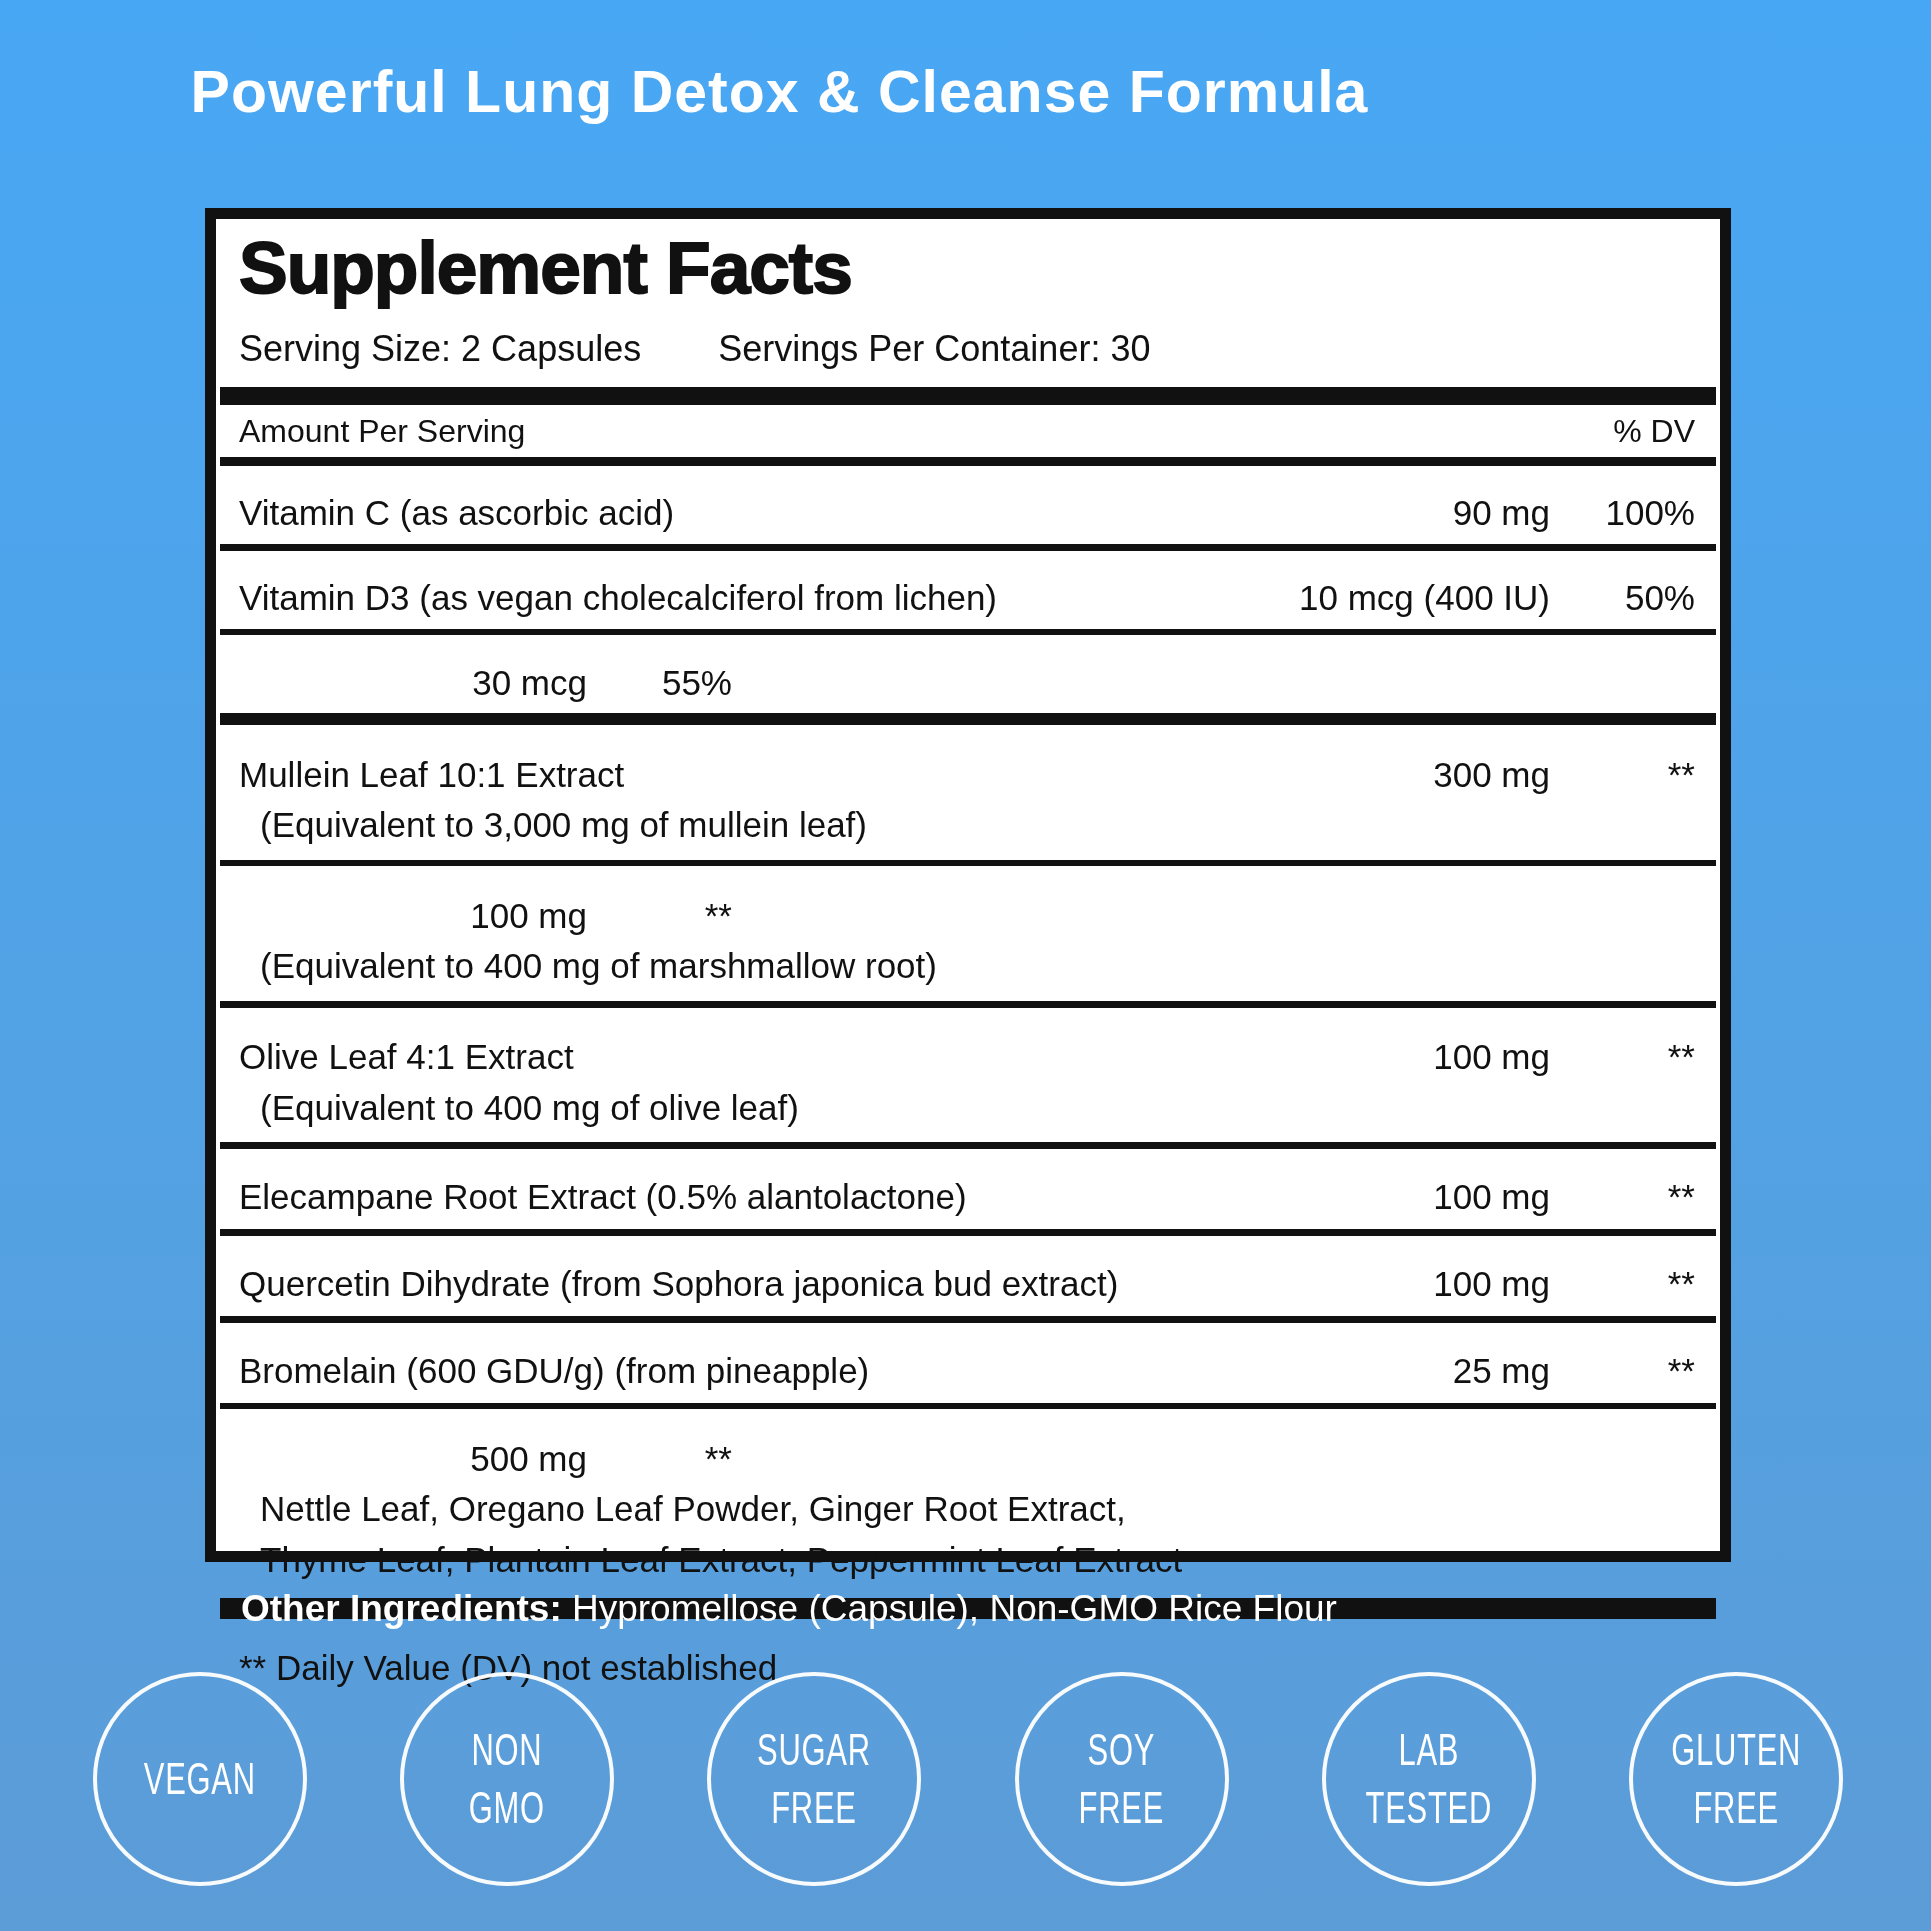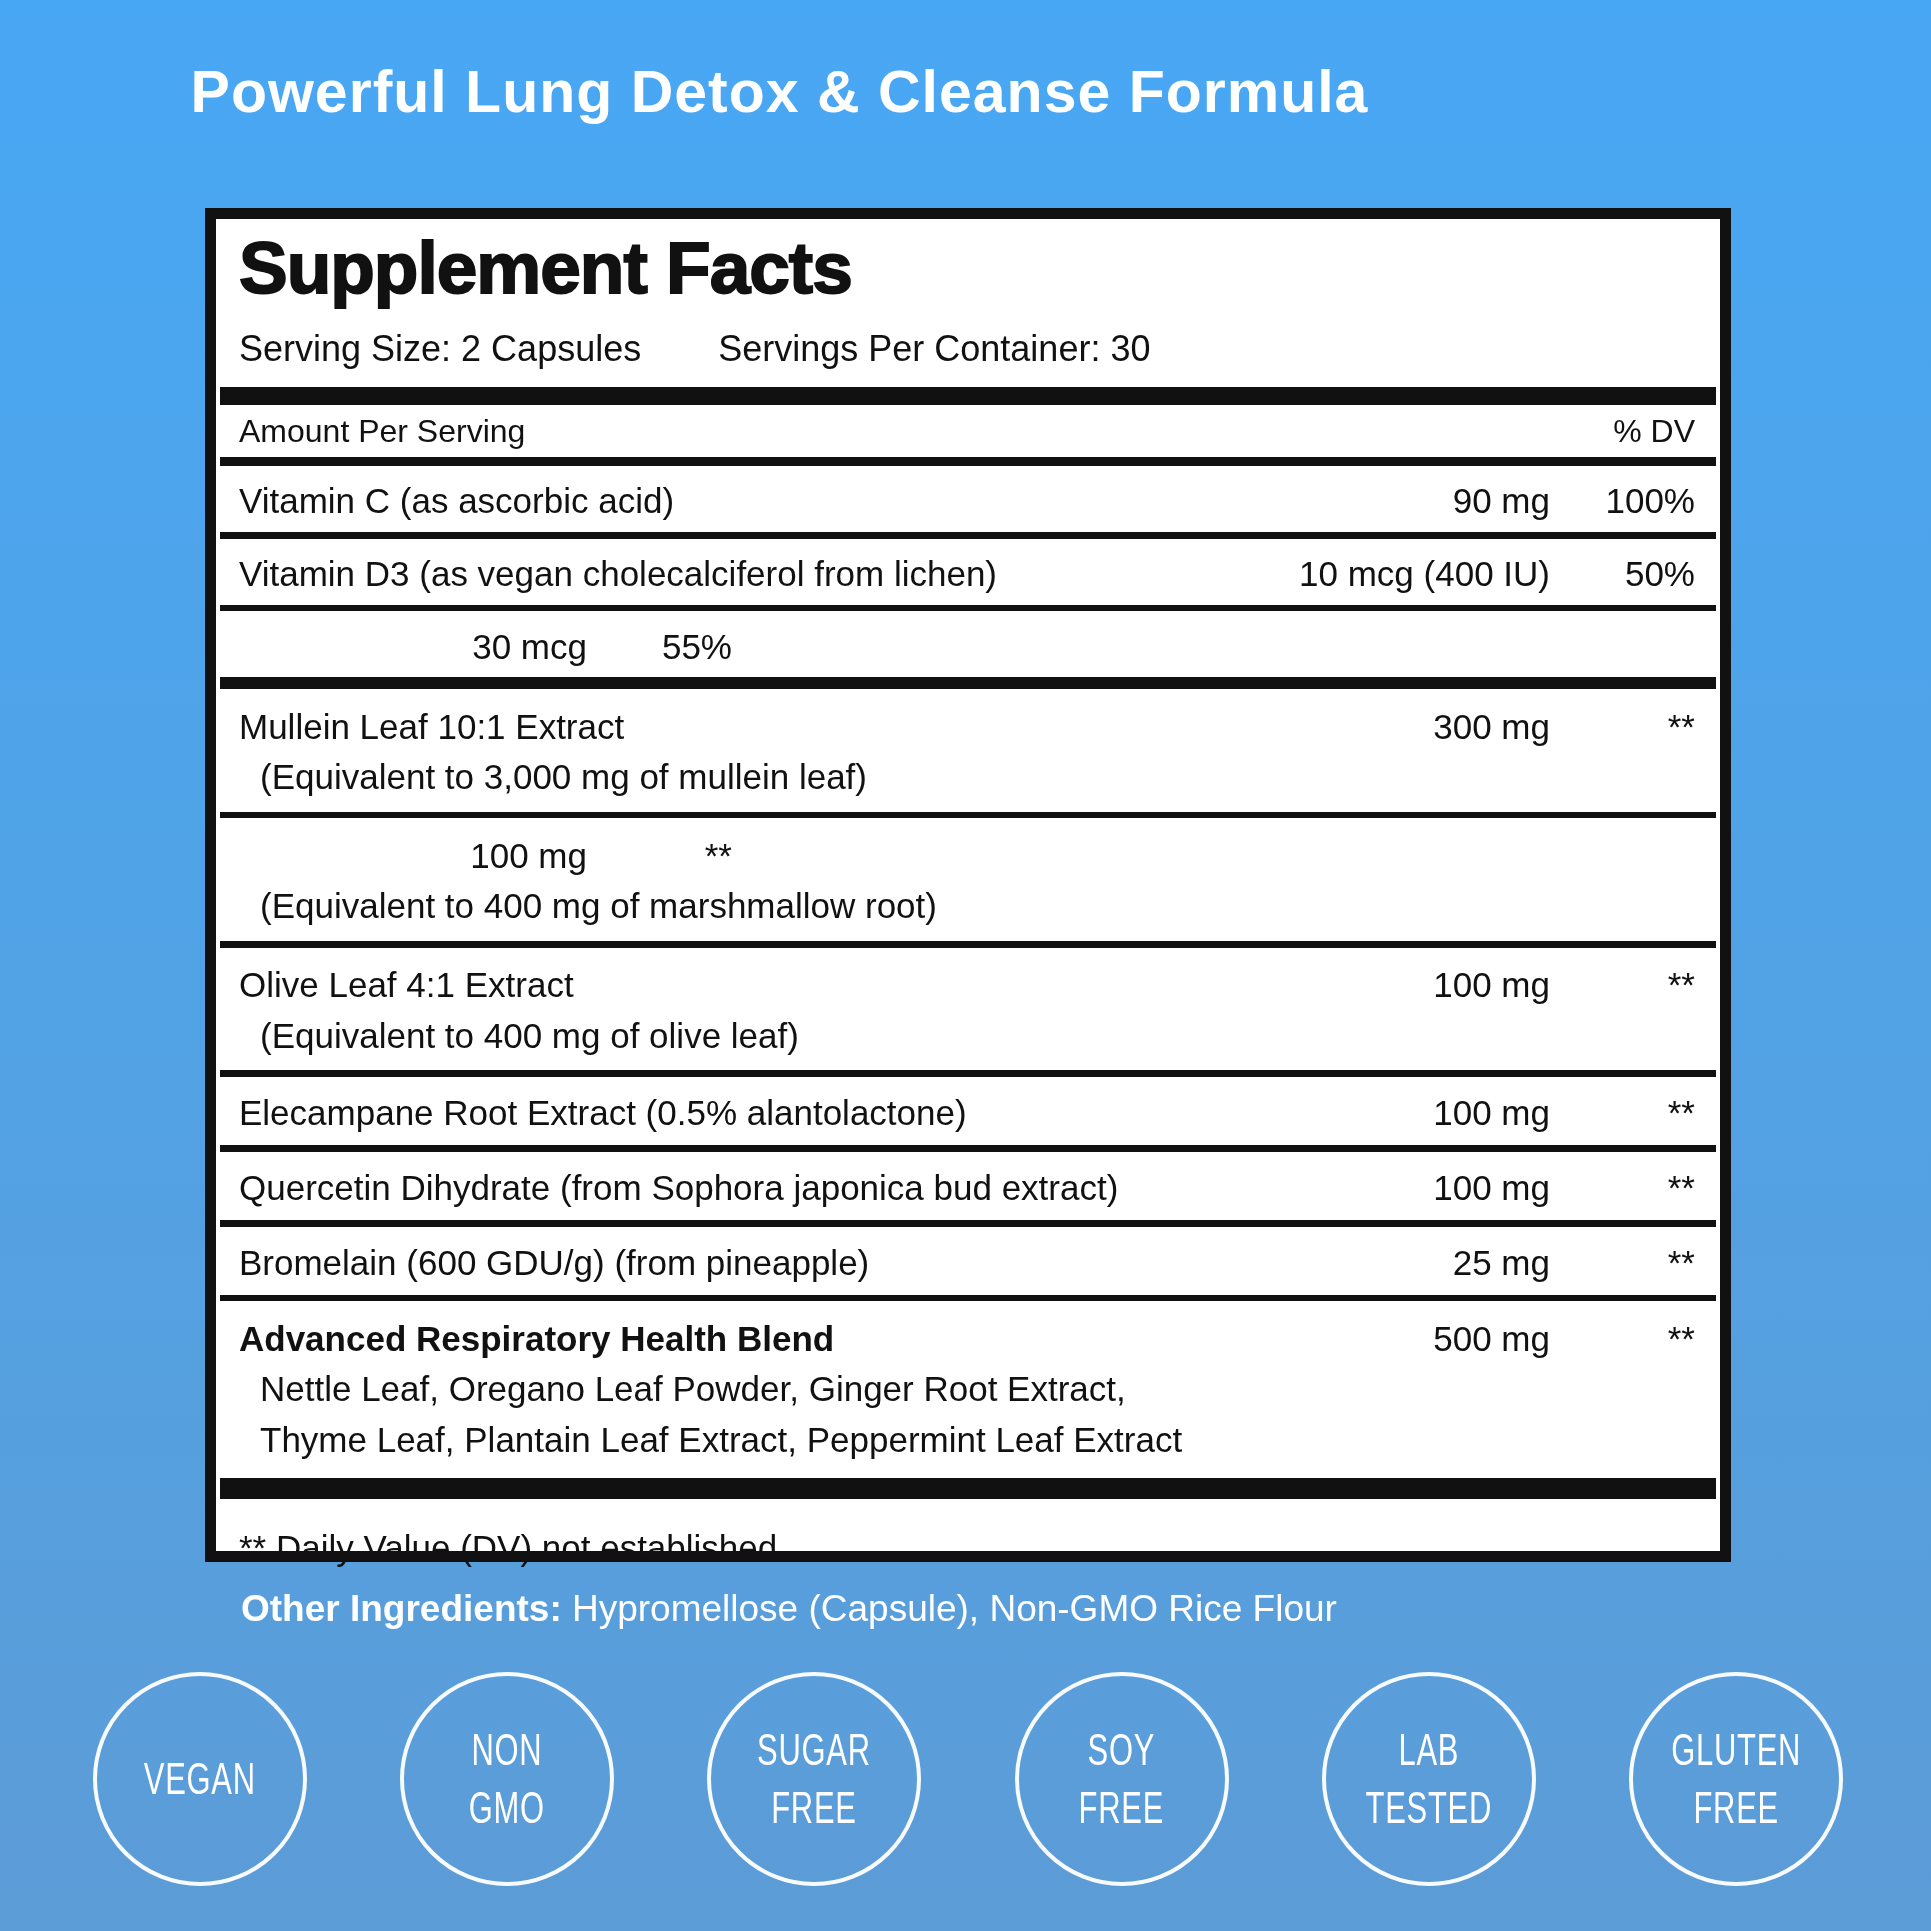--- a/index.html
+++ b/index.html
@@ -32,21 +32,21 @@
   .bar-md{height:8.7px;}
   .bar-sm{height:6.8px;}
   .bar-xxl{height:21px;}
   .hdr-row{
     display:flex;align-items:center;height:52px;padding:0 25px 0 23px;font-size:32px;
   }
   .hdr-row .left{flex:1;}
   .hdr-row .right{text-align:right;}
   
   .frow{font-size:35px;line-height:39px;}
-  .frow-main{display:flex;padding:4px 25px 0 23px;}
+  .frow-main{display:flex;padding:16px 25px 0 23px;}
   .frow.single .frow-main{height:64px;align-items:center;}
   .frow.vit .frow-main{height:62px;}
   .frow.multi{padding:13.5px 0 15.4px 0;}
   .frow.blend{padding-bottom:19.3px;}
   .fname{flex:1;}
   .fname .it{}
   .fname.bold{font-weight:bold;}
   .famt{width:348px;text-align:right;white-space:nowrap;}
   .fdv{width:145px;text-align:right;white-space:nowrap;}
   .fsub{margin-top:11.6px;padding:0 25px 0 44px;}
@@ -166,21 +166,20 @@
         <div class="frow single">
           <div class="frow-main">
             <span class="fname"><span>Bromelain (600 GDU/g) (from pineapple)</span></span>
             <span class="famt">25 mg</span>
             <span class="fdv">**</span>
           </div>
         </div>
         <div class="bar bar-sm"></div>
         <div class="frow multi blend">
           <div class="frow-main">
-            <span class="fname bold"><span>Advanced Respiratory Health Blend</span></span>
             <span class="famt">500 mg</span>
             <span class="fdv">**</span>
           </div>
           <div class="fsub">Nettle Leaf, Oregano Leaf Powder, Ginger Root Extract,</div>
           <div class="fsub">Thyme Leaf, Plantain Leaf Extract, Peppermint Leaf Extract</div>
         </div>
         <div class="bar bar-xxl"></div>
       </div>
 
     <div class="facts-footnote">** Daily Value (DV) not established</div>

